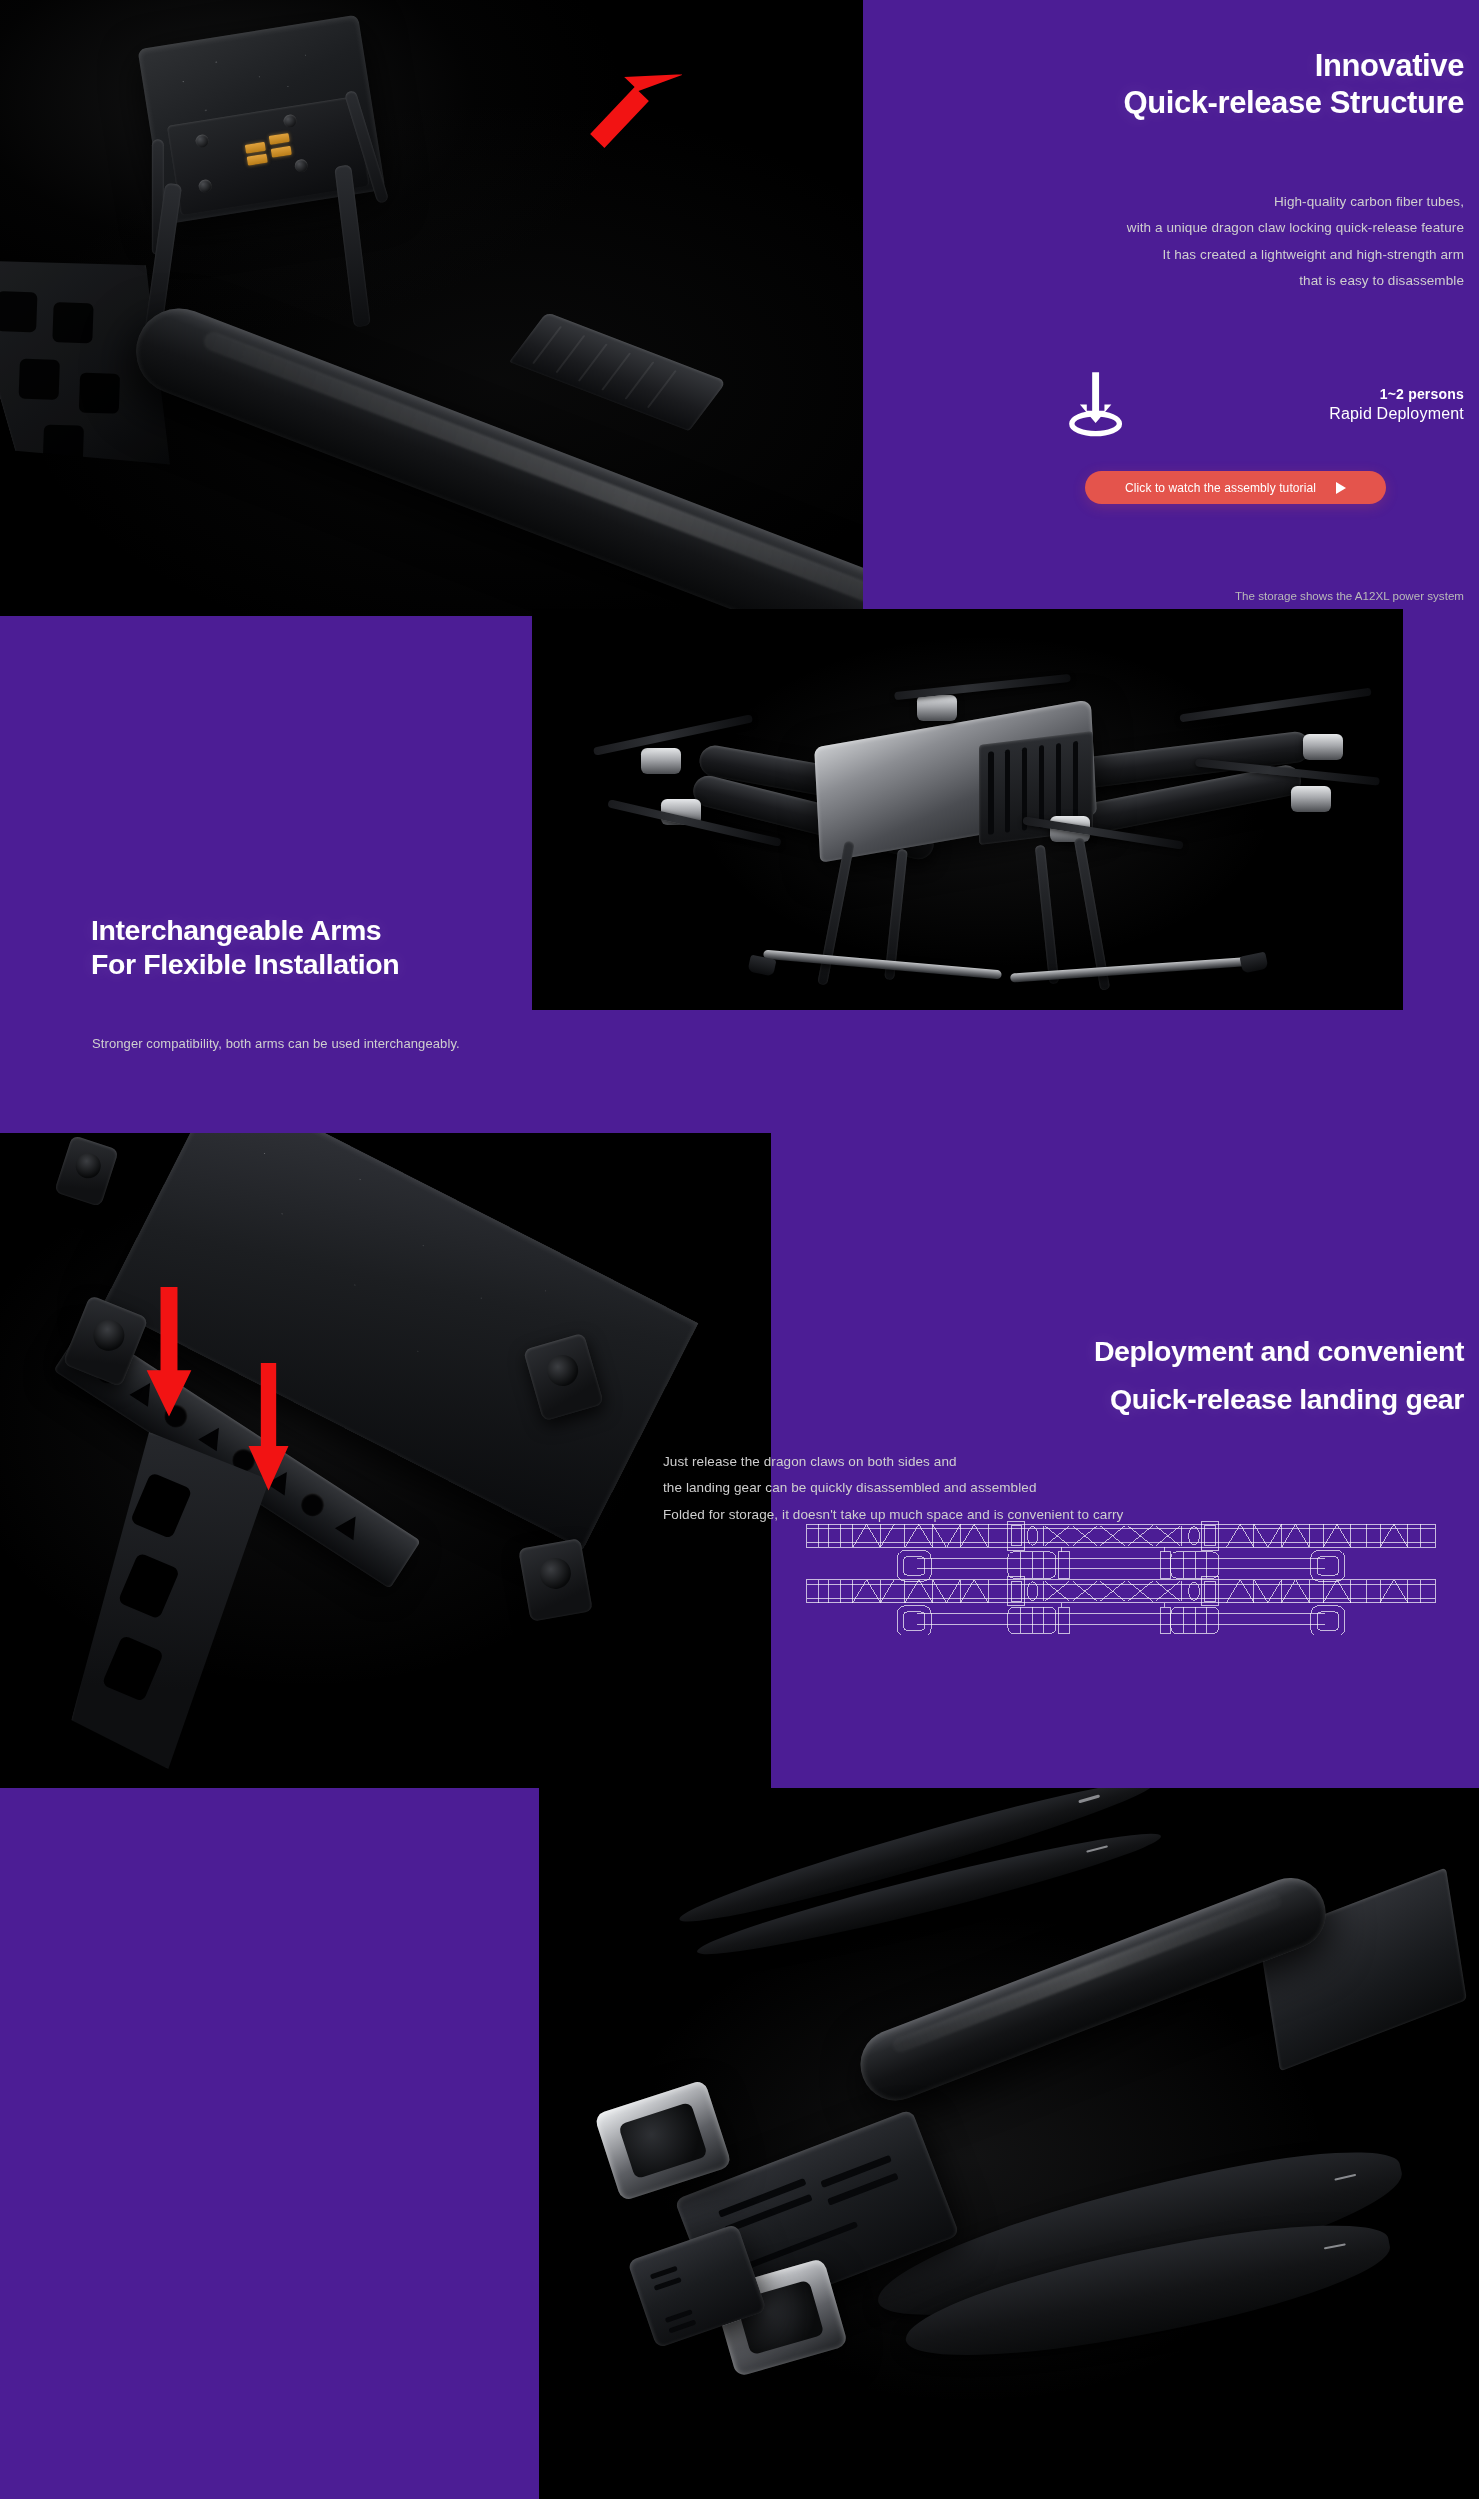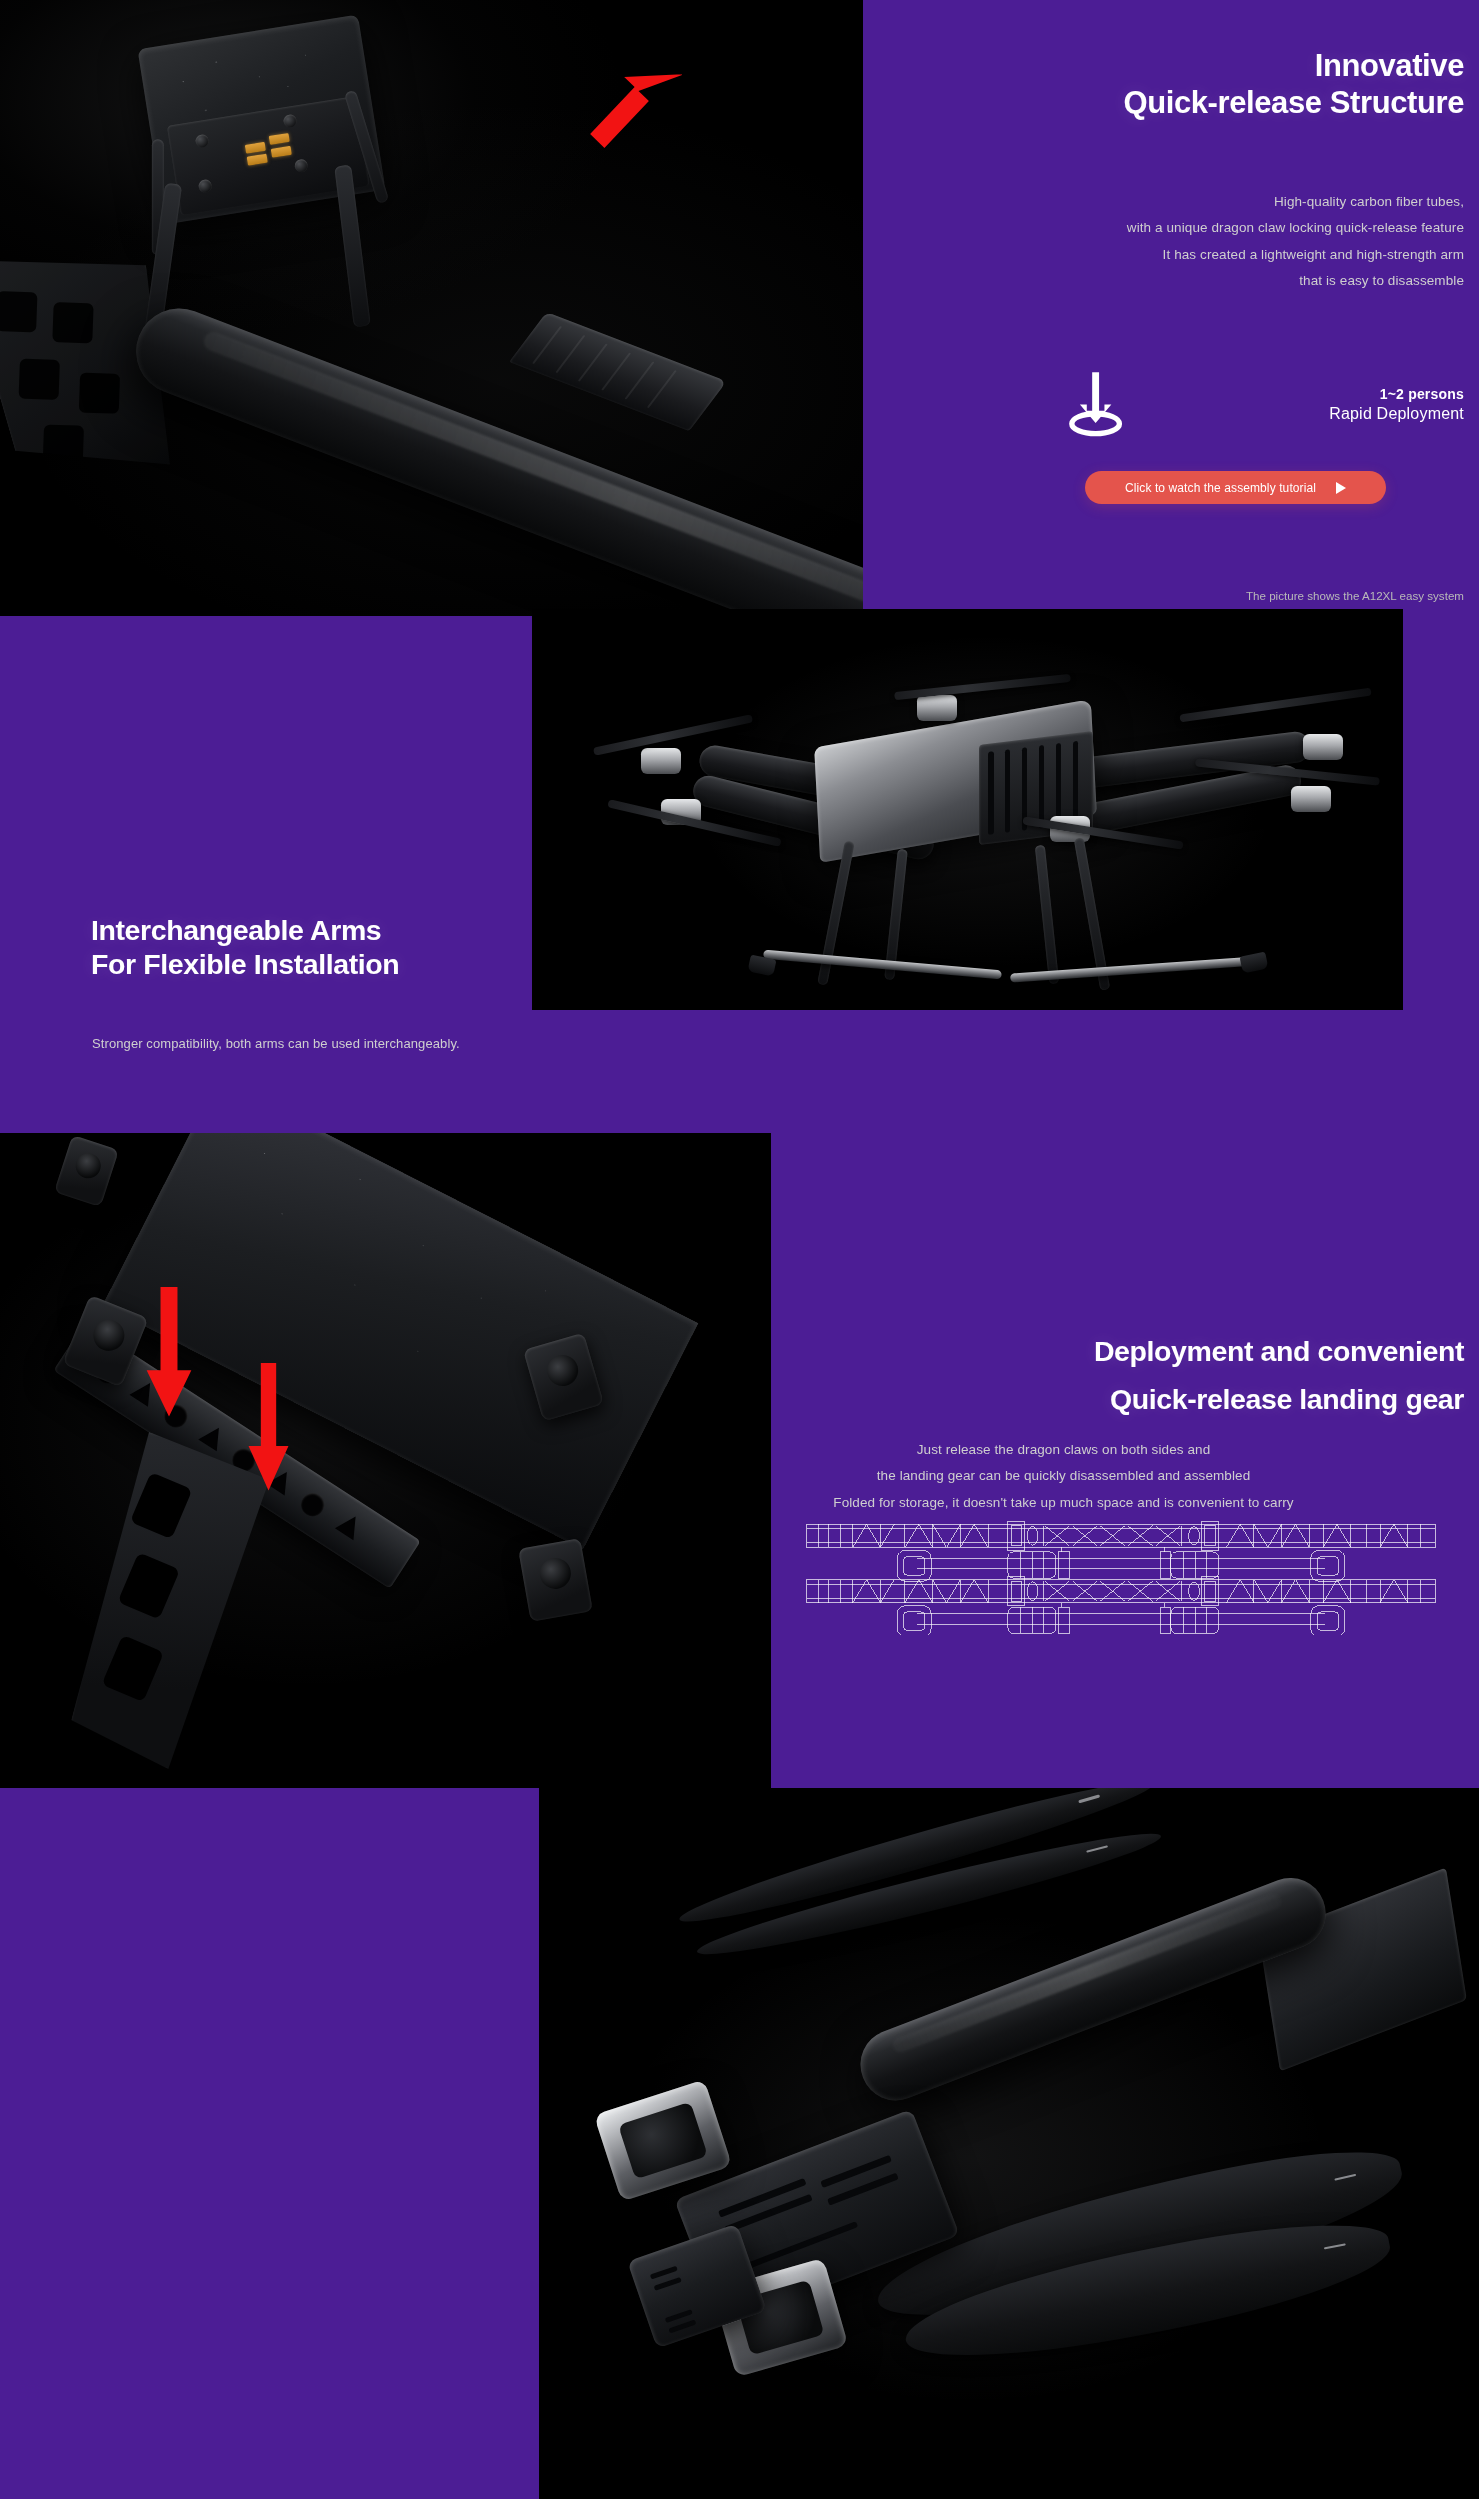--- a/index.html
+++ b/index.html
@@ -274,21 +274,21 @@
     position:absolute; width:63px; height:74px; border-radius:7.7px;
     background:linear-gradient(165deg,#2c2e32,#101113 75%);
     box-shadow:inset 0 0.8px 3.1px rgba(255,255,255,.17), 0 6.2px 17px rgba(0,0,0,.8);
   }
   .clamp i{ position:absolute; left:17px; top:15.4px; width:31px;height:31px;border-radius:50%;
     background:radial-gradient(circle at 38% 34%, #3c3e42, #08090a 72%); }
 
   .arrow-down{ position:absolute; }
 
   .s3-head{ left:678px; top:202px; width:786px; text-align:right; font-size:28.5px; }
-  .s3-body{ left:663px; top:304px; width:801px; text-align:center; }
+  .s3-body{ left:663px; top:316px; width:801px; text-align:left; }
 
   .blueprint{ position:absolute; left:801px; top:379px; width:640px; height:123px; }
 
   
   #sec4{ left:0; top:1788px; width:1479px; height:712px; }
 
   .photo4{
     position:absolute; left:539px; top:0px; width:940px; height:712px; overflow:hidden;
     background:
       radial-gradient(478px 331px at 46% 52%, rgba(140,142,148,.13) 0%, rgba(0,0,0,0) 74%),
@@ -410,21 +410,21 @@
         <div class="deploy-l1">1~2 persons</div>
         <div class="deploy-l2">Rapid Deployment</div>
       </div>
     </div>
 
     <button class="abs cta">
       <span>Click to watch the assembly tutorial</span>
       <i class="play"></i>
     </button>
 
-    <div class="abs caption s1-cap">The picture shows the A12XL easy system</div>
+    <div class="abs caption s1-cap">The storage shows the A12XL power system</div>
   </div>
 
   <div class="abs" id="sec2">
 
     <div class="drone-hero">
 
       <div class="arm" style="left:166px;top:154px;width:231px;transform:rotate(10deg);"></div>
       <div class="arm" style="left:532px;top:136px;width:247px;transform:rotate(-7deg);"></div>
       <div class="arm" style="left:158px;top:193px;width:247px;transform:rotate(14deg);"></div>
       <div class="arm" style="left:524px;top:177px;width:247px;transform:rotate(-11deg);"></div>

